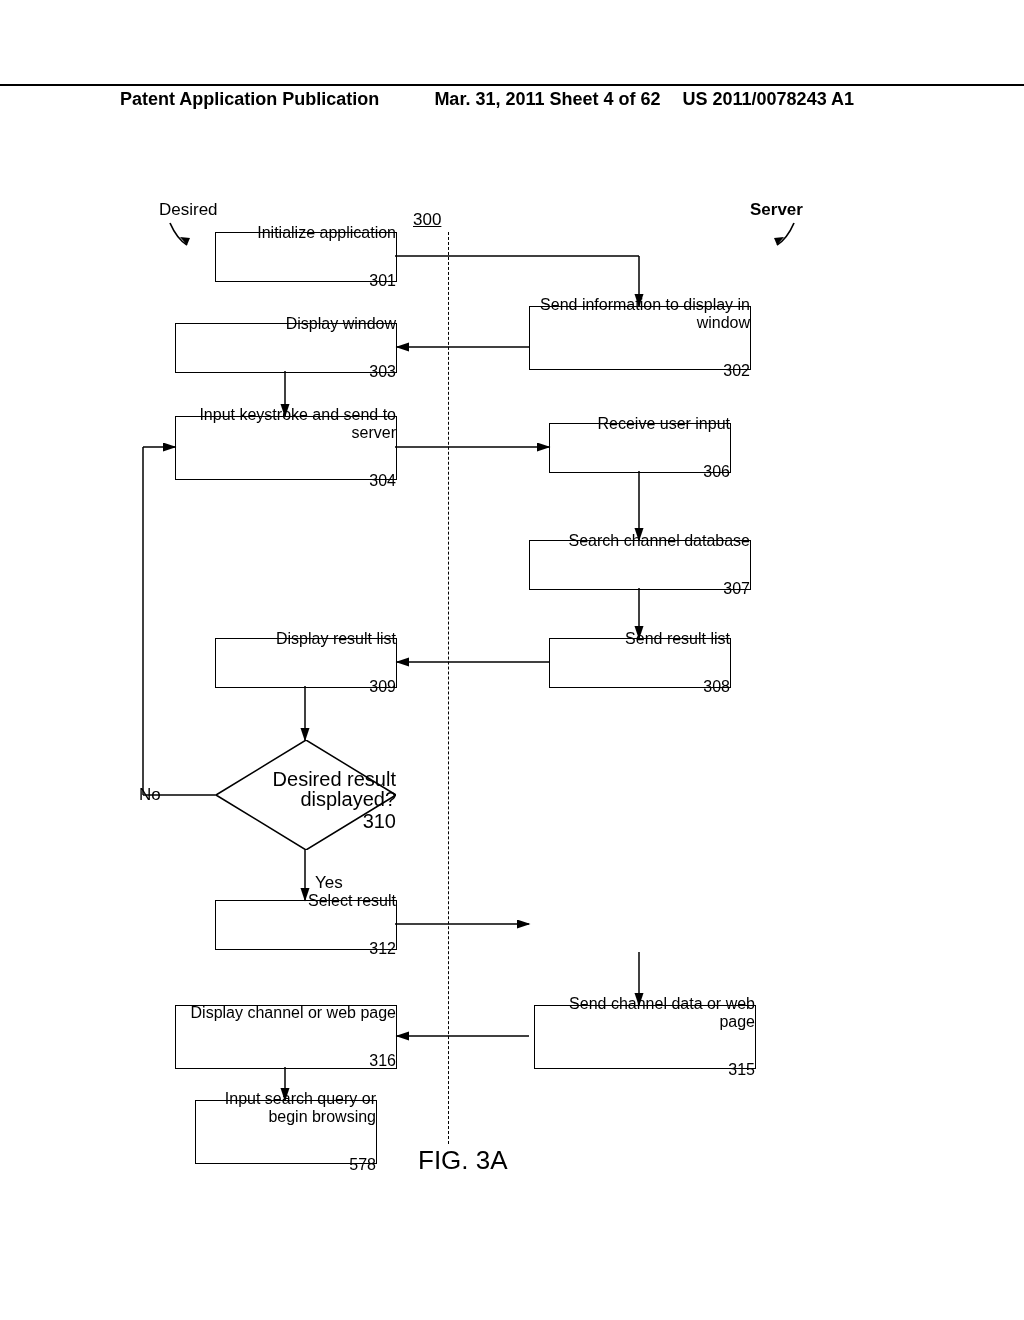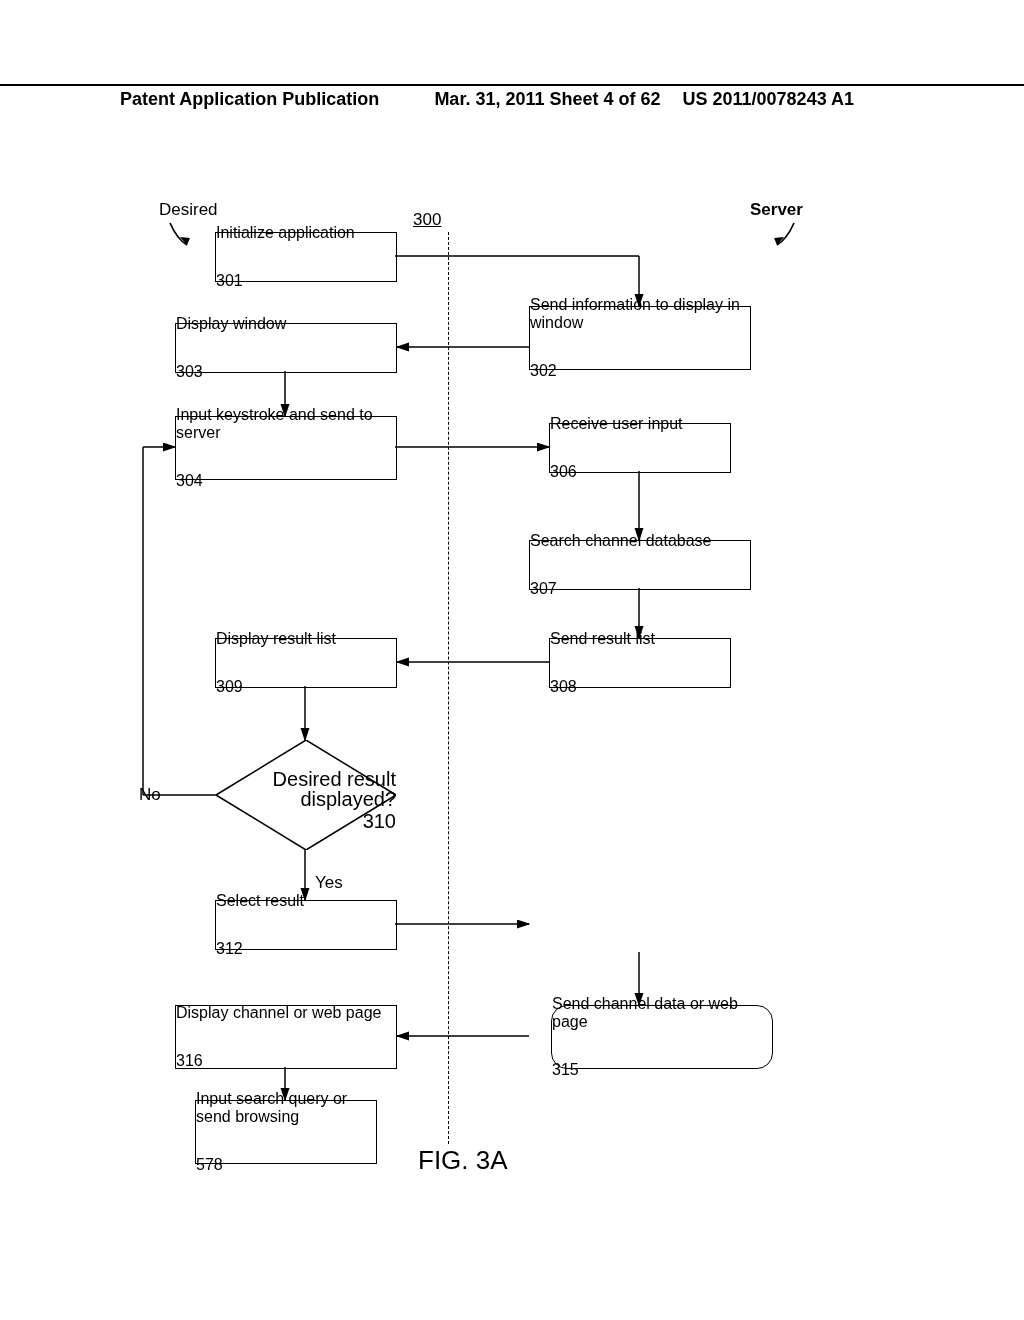--- a/index.html
+++ b/index.html
@@ -26,21 +26,21 @@
     padding-top: 3px;
   }
   .header span { display: inline-block; }
   .hdr-left { margin-left: 120px; }
   .hdr-mid  { margin-left: 50px; }
   .hdr-right{ float: right; margin-right: 170px; }
 
   .box {
     position: absolute;
     border: 1.5px solid #000;
-    text-align: left;
+    text-align: right;
     font-size: 16px;
     display: flex;
     flex-direction: column;
     justify-content: center;
     background: #fff;
     gap: 28px;
   }
   .ref {
     margin-top: 2px;
   }
@@ -145,21 +145,21 @@
     <div>Select result</div>
     <div class="ref">312</div>
   </div>
 
   <div class="box" style="left:175px; top:1005px; width:220px; height:62px;">
     <div>Display channel or web page</div>
     <div class="ref">316</div>
   </div>
 
   <div class="box" style="left:195px; top:1100px; width:180px; height:62px;">
-    <div>Input search query or send browsing</div>
+    <div>Input search query or begin browsing</div>
     <div class="ref">578</div>
   </div>
 
   <div class="box" style="left:529px; top:306px; width:220px; height:62px;">
     <div>Send information to display in window</div>
     <div class="ref">302</div>
   </div>
 
   <div class="box" style="left:549px; top:423px; width:180px; height:48px;">
     <div>Receive user input</div>
@@ -170,21 +170,21 @@
     <div>Search channel database</div>
     <div class="ref">307</div>
   </div>
 
   <div class="box" style="left:549px; top:638px; width:180px; height:48px;">
     <div>Send result list</div>
     <div class="ref">308</div>
   </div>
 
 
-  <div class="box" style="left:551px; top:1005px; width:220px; height:62px;border-radius:16px;">
+  <div class="box" style="left:534px; top:1005px; width:220px; height:62px;">
     <div>Send channel data or web page</div>
     <div class="ref">315</div>
   </div>
 
   <div class="fig-label" style="left:418px; top:1117px;margin-top:28px;">FIG. 3A</div>
 
   <svg class="overlay">
     <defs>
       <marker id="arrow" markerWidth="10" markerHeight="10" refX="8" refY="3" orient="auto" markerUnits="strokeWidth">
         <path d="M0,0 L0,6 L9,3 z" fill="#000"></path>

